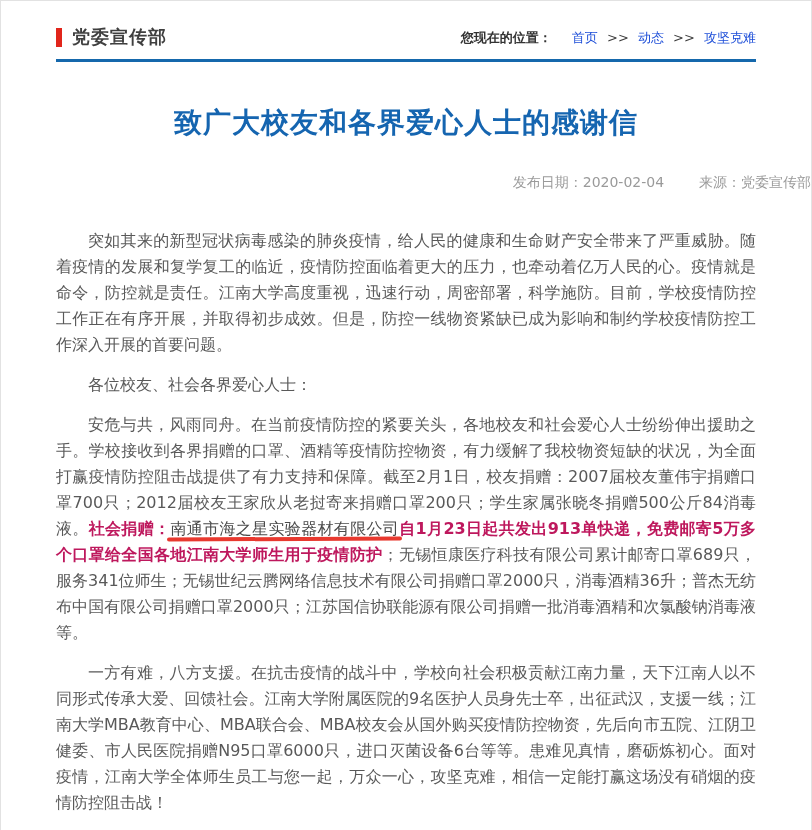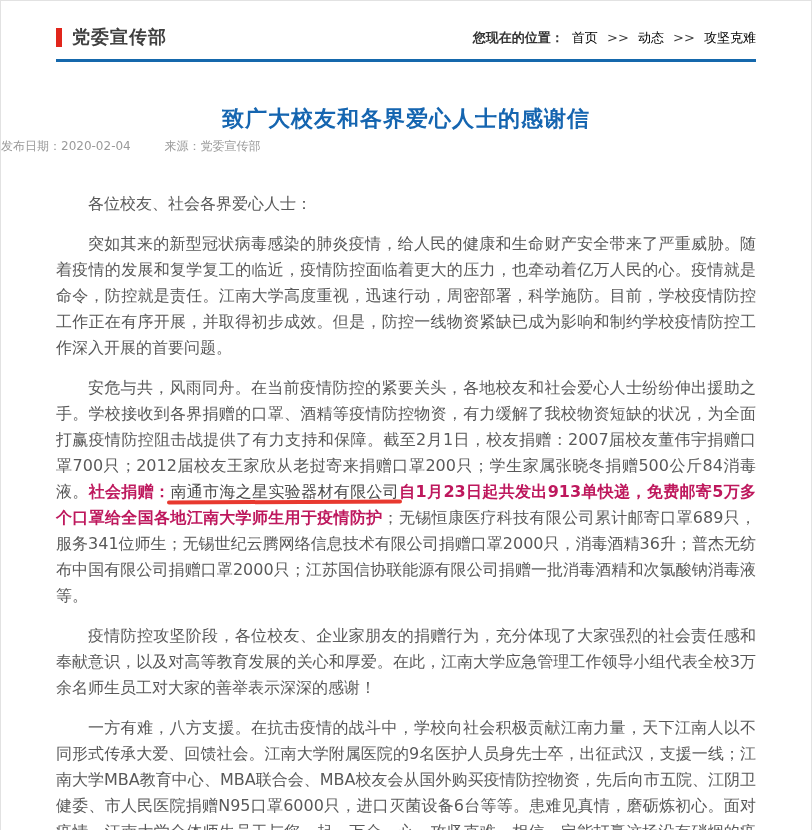--- a/index.html
+++ b/index.html
@@ -34,45 +34,45 @@
     font-weight: bold;
     color: #3f3f3f;
     letter-spacing: 1px;
   }
   .breadcrumb {
     font-size: 13px;
     color: #3c3c3c;
     padding-bottom: 2px;
     white-space: nowrap;
   }
-  .crumb-label { font-weight: bold; color: #333; margin-right: 4px; }
+  .crumb-label { font-weight: bold; color: #333; margin-right: 16px; }
   .breadcrumb a {
-    color: #000000;
+    color: #1d4ed8;
     text-decoration: none;
     cursor: pointer;
   }
   .crumb-sep { color: #3c3c3c; margin: 0 5px; }
   .blue-divider {
     height: 3px;
     background: #1568ac;
     margin: 0 55px;
   }
   
   .article-title {
     margin-top: 42px;
     text-align: center;
-    font-size: 22px;
+    font-size: 28px;
     font-weight: bold;
     color: #1565b0;
     letter-spacing: 1px;
   }
   .article-meta {
-    margin-top: 4px;
-    text-align: left;
-    font-size: 12px;
+    margin-top: 32px;
+    text-align: right;
+    font-size: 14px;
     color: #9a9a9a;
   }
   .meta-gap { display: inline-block; width: 26px; }
   .article-body {
     margin: 36px 55px 0 55px;
     font-size: 16px;
     line-height: 26px;
     color: #595959;
     text-align: justify;
   }
@@ -126,26 +126,25 @@
   <div class="article">
     <h1 class="article-title">致广大校友和各界爱心人士的感谢信</h1>
 
     <div class="article-meta">
       <span>发布日期：</span><span>2020-02-04</span>
       <span class="meta-gap"></span>
       <span>来源：</span><span>党委宣传部</span>
     </div>
 
     <div class="article-body">
+      <p>突如其来的新型冠状病毒感染的肺炎疫情，给人民的健康和生命财产安全带来了严重威胁。随着疫情的发展和复学复工的临近，疫情防控面临着更大的压力，也牵动着亿万人民的心。疫情就是命令，防控就是责任。江南大学高度重视，迅速行动，周密部署，科学施防。目前，学校疫情防控工作正在有序开展，并取得初步成效。但是，防控一线物资紧缺已成为影响和制约学校疫情防控工作深入开展的首要问题。</p>
+
       <p>各位校友、社会各界爱心人士：</p>
-
-      <p>突如其来的新型冠状病毒感染的肺炎疫情，给人民的健康和生命财产安全带来了严重威胁。随着疫情的发展和复学复工的临近，疫情防控面临着更大的压力，也牵动着亿万人民的心。疫情就是命令，防控就是责任。江南大学高度重视，迅速行动，周密部署，科学施防。目前，学校疫情防控工作正在有序开展，并取得初步成效。但是，防控一线物资紧缺已成为影响和制约学校疫情防控工作深入开展的首要问题。</p>
 
       <p><span>安危与共，风雨同舟。在当前疫情防控的紧要关头，各地校友和社会爱心人士纷纷伸出援助之手。学校接收到各界捐赠的口罩、酒精等疫情防控物资，有力缓解了我校物资短缺的状况，为全面打赢疫情防控阻击战提供了有力支持和保障。截至2月1日，校友捐赠：2007届校友董伟宇捐赠口罩700只；2012届校友王家欣从老挝寄来捐赠口罩200只；学生家属张晓冬捐赠500公斤84消毒液。</span><span class="bold-seg">社会捐赠：</span><span class="company-underline">南通市海之星实验器材有限公司</span><span class="bold-seg">自1月23日起共发出913单快递，免费邮寄5万多个口罩给全国各地江南大学师生用于疫情防护</span><span>；无锡恒康医疗科技有限公司累计邮寄口罩689只，服务341位师生；无锡世纪云腾网络信息技术有限公司捐赠口罩2000只，消毒酒精36升；普杰无纺布中国有限公司捐赠口罩2000只；江苏国信协联能源有限公司捐赠一批消毒酒精和次氯酸钠消毒液等。</span></p>
 
-      <p>疫情防控攻坚阶段，各位校友、企业家朋友的捐赠行为，充分体现了大家强烈的社会责任感和奉献意识，以及对高等教育发展的关心和厚爱。在此，江南大学应急管理工作领导小组代表全校3万余名师生员工对大家的善举表示深深的感谢！</p>
 
       <p>一方有难，八方支援。在抗击疫情的战斗中，学校向社会积极贡献江南力量，天下江南人以不同形式传承大爱、回馈社会。江南大学附属医院的9名医护人员身先士卒，出征武汉，支援一线；江南大学MBA教育中心、MBA联合会、MBA校友会从国外购买疫情防控物资，先后向市五院、江阴卫健委、市人民医院捐赠N95口罩6000只，进口灭菌设备6台等等。患难见真情，磨砺炼初心。面对疫情，江南大学全体师生员工与您一起，万众一心，攻坚克难，相信一定能打赢这场没有硝烟的疫情防控阻击战！</p>
 
     </div>
   </div>
 
 </div>
 
 </body></html>

